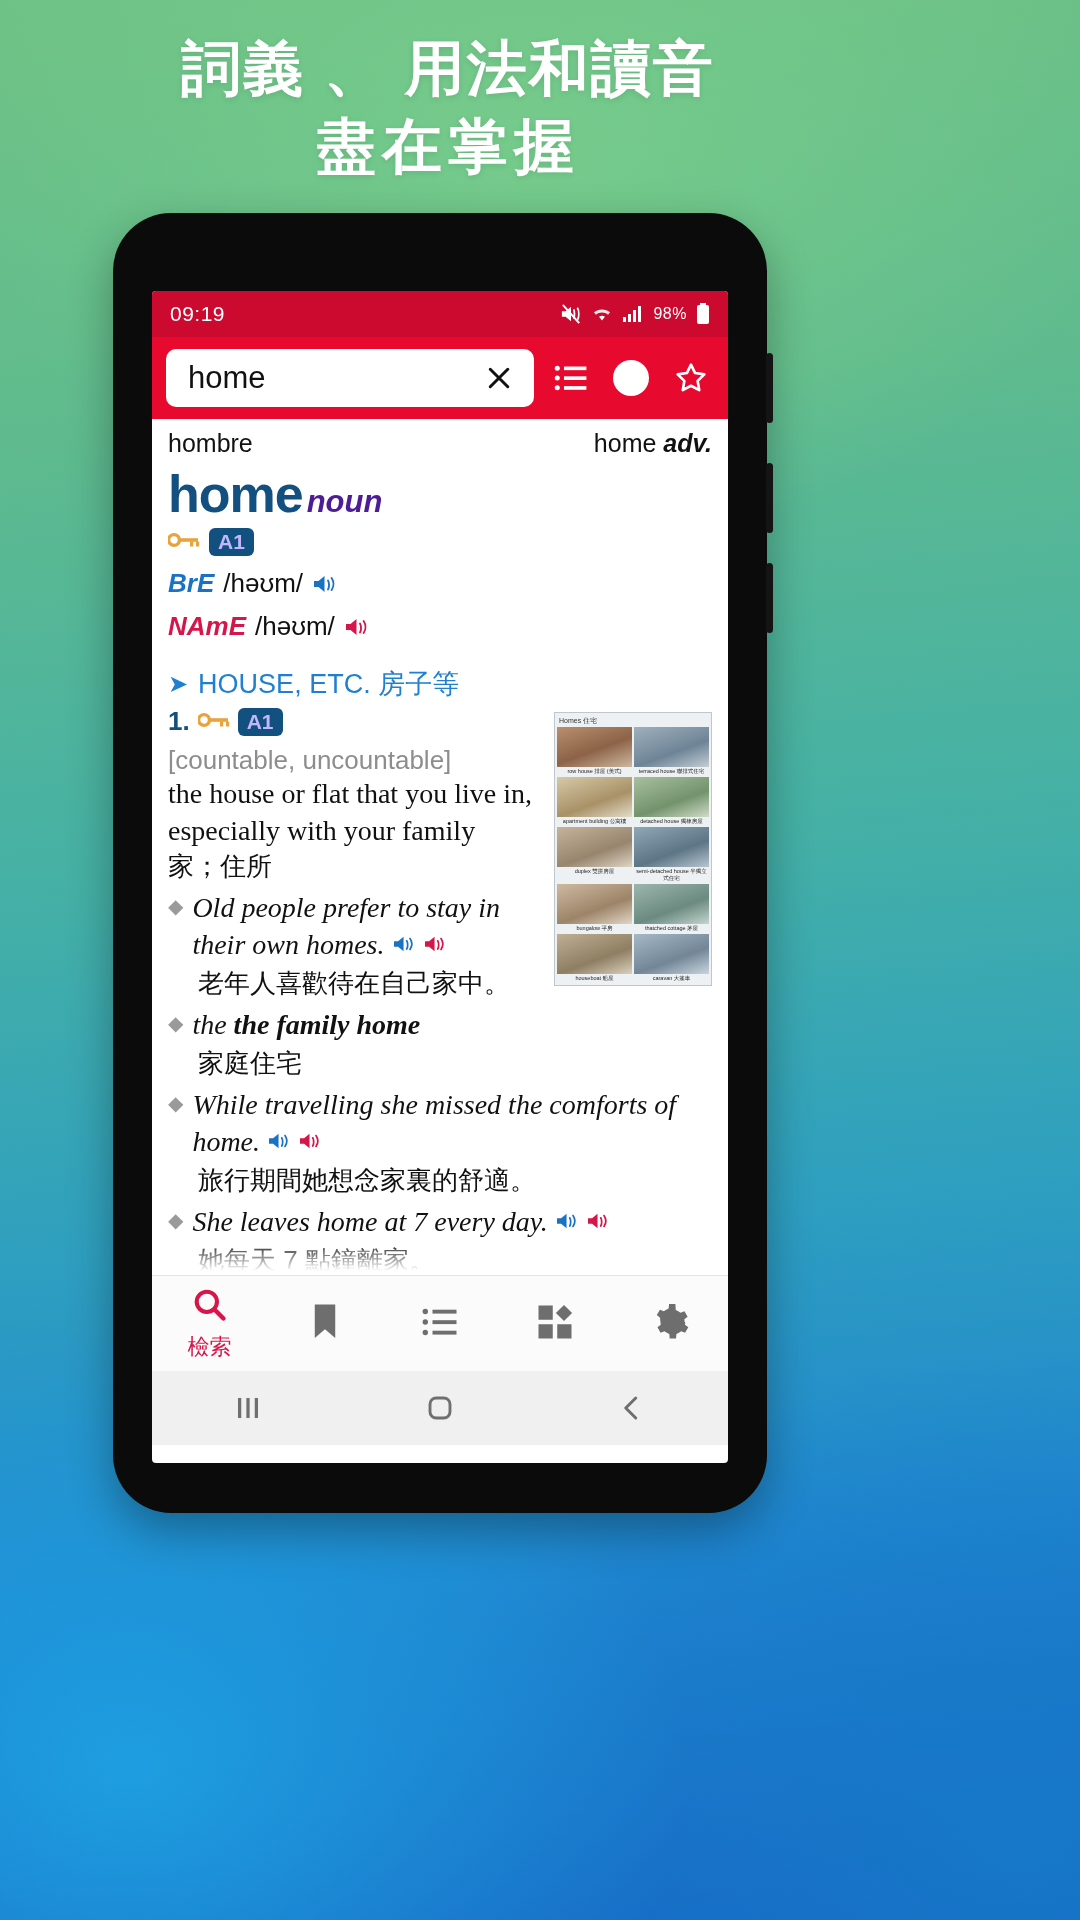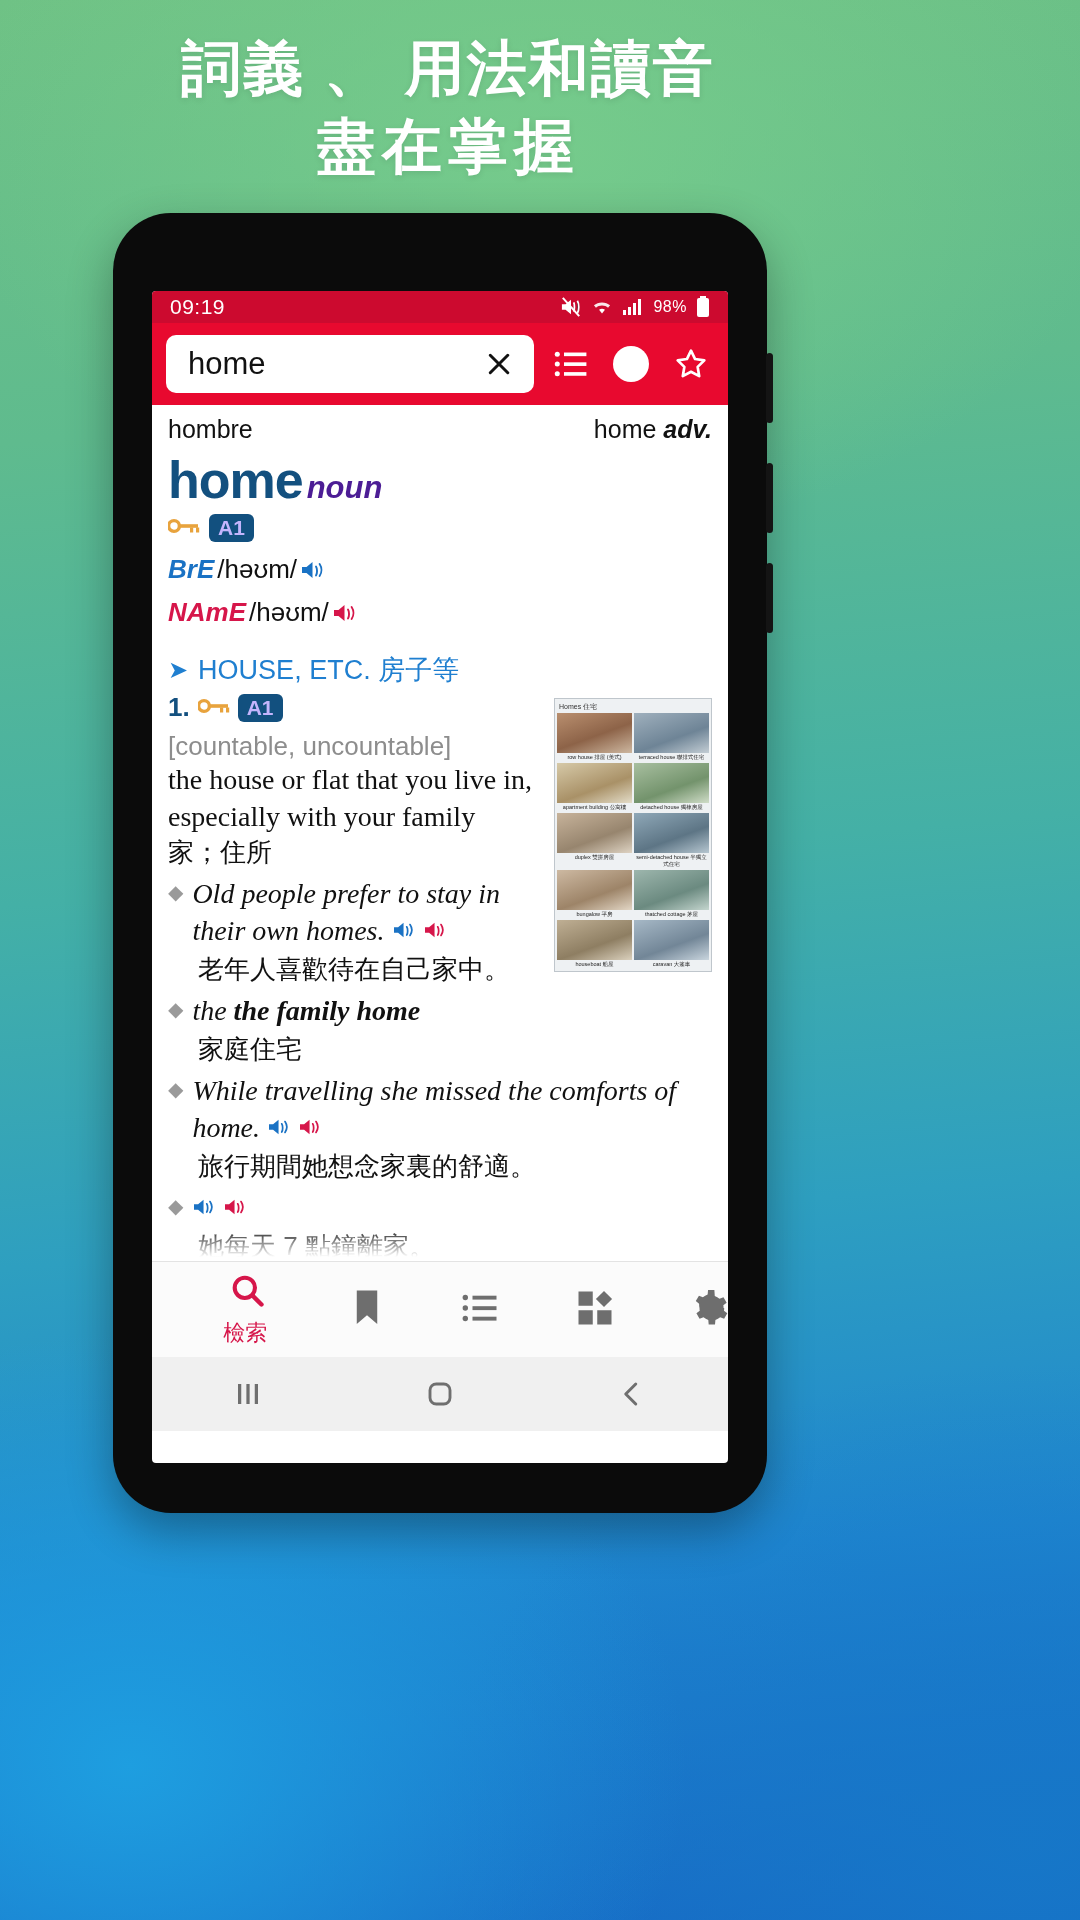--- a/index.html
+++ b/index.html
@@ -60,21 +60,21 @@
   #screen {
     position: absolute; left: 39px; top: 78px;
     width: 576px; height: 1172px;
     background: #ffffff;
     overflow: hidden;
     border-radius: 4px;
   }
 
   
   #statusbar {
-    height: 32px; background: #cc0a2f; color: #fff;
+    height: 46px; background: #cc0a2f; color: #fff;
     display: flex; align-items: center; justify-content: space-between;
     padding: 0 18px;
     font-size: 21px; letter-spacing: .5px;
   }
   #status-icons { display: flex; align-items: center; gap: 9px; }
   .si { display: inline-flex; align-items: center; }
   .si svg { display: block; }
   #battery-pct { font-size: 16px; margin-left: 2px; }
 
   
@@ -109,21 +109,21 @@
   #headword-pos { font-size: 31px; font-weight: 700; font-style: italic; color: #4c1d95; }
 
   .key-icon { color: #e8a33d; }
   .cefr {
     display: inline-flex; align-items: center; justify-content: center;
     background: #12507f; color: #c4b5fd; font-weight: 700;
     font-size: 21px; border-radius: 6px; padding: 2px 9px; line-height: 1.15;
   }
   #level-row { display: flex; align-items: center; gap: 9px; margin: 4px 0 6px; }
 
-  .pron { font-size: 26px; color: #111; display: flex; align-items: center; gap: 3px; margin-bottom: 2px; margin-top: 12px; }
+  .pron { font-size: 26px; color: #111; display: flex; align-items: center; gap: 9px; margin-bottom: 2px; margin-top: 12px; }
   .pron .lang { font-style: italic; font-weight: 600; }
   .pron.bre .lang { color: #1a72c4; }
   .pron.name .lang { color: #d6164a; }
   .spk { display: inline-flex; cursor: pointer; }
 
   #sense-head {
     display: flex; align-items: center; gap: 10px;
     color: #1f7fd0; font-size: 27px; margin: 24px 0 4px;
   }
   #sense-head .arrow { font-size: 24px; }
@@ -172,21 +172,21 @@
     background: linear-gradient(to bottom, rgba(255,255,255,0), #fff 88%);
     pointer-events: none;
   }
 
   
   #toolbar {
     height: 96px; background: #fbfbfb; border-top: 1px solid #e3e3e3;
     display: flex; align-items: center;
   }
   .tb-item {
-    flex: 1; display: flex; flex-direction: column; align-items: flex-end;
+    flex: 1; display: flex; flex-direction: column; align-items: center;
     justify-content: center; gap: 4px; cursor: pointer; color: #6e6e6e;
   }
   .tb-item.active { color: #d6164a; }
   .tb-label { font-size: 22px; }
 
   
   #navbar {
     height: 74px; background: #f0f0f0;
     display: flex; align-items: center; justify-content: space-around;
     color: #6f6f6f;
@@ -442,20 +442,21 @@
                 <path fill="none" stroke="#d6164a" stroke-width="1.9" stroke-linecap="round" d="M16 7.5c1.4 2.2 1.4 6.8 0 9M19.6 5c2.4 3.5 2.4 8.5 0 12"></path>
               </svg>
             </span>
         </span>
       </div>
       <div class="cn cn-row">旅行期間她想念家裏的舒適。</div>
 
       <div class="ex-row">
         <span class="bullet">◆</span>
         <span class="ex">
+          <i>She leaves home at 7 every day.</i>
           <span class="spk">
               <svg width="24" height="20" viewBox="0 0 26 22">
                 <path fill="#1a72c4" d="M2 8v6h4.5l6 5V3l-6 5H2z"></path>
                 <path fill="none" stroke="#1a72c4" stroke-width="1.9" stroke-linecap="round" d="M16 7.5c1.4 2.2 1.4 6.8 0 9M19.6 5c2.4 3.5 2.4 8.5 0 12"></path>
               </svg>
             </span>
           <span class="spk">
               <svg width="24" height="20" viewBox="0 0 26 22">
                 <path fill="#d6164a" d="M2 8v6h4.5l6 5V3l-6 5H2z"></path>
                 <path fill="none" stroke="#d6164a" stroke-width="1.9" stroke-linecap="round" d="M16 7.5c1.4 2.2 1.4 6.8 0 9M19.6 5c2.4 3.5 2.4 8.5 0 12"></path>

